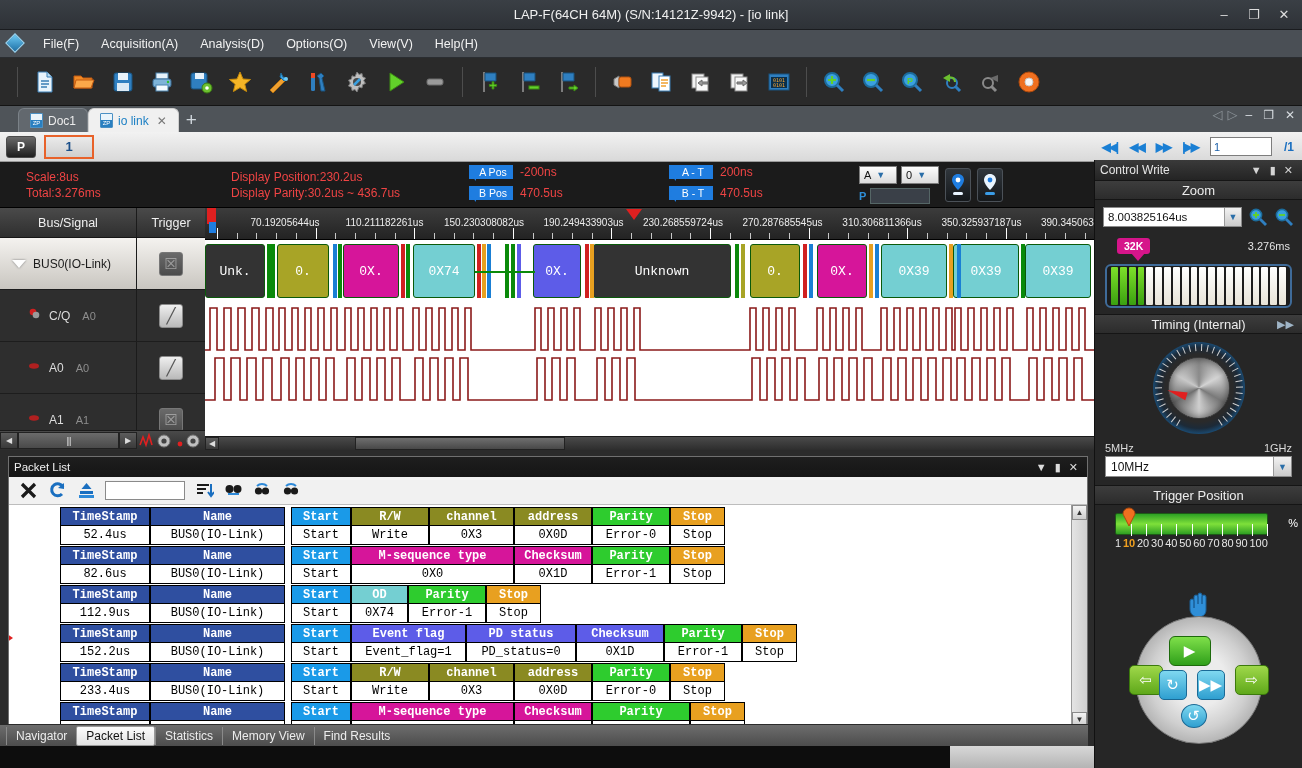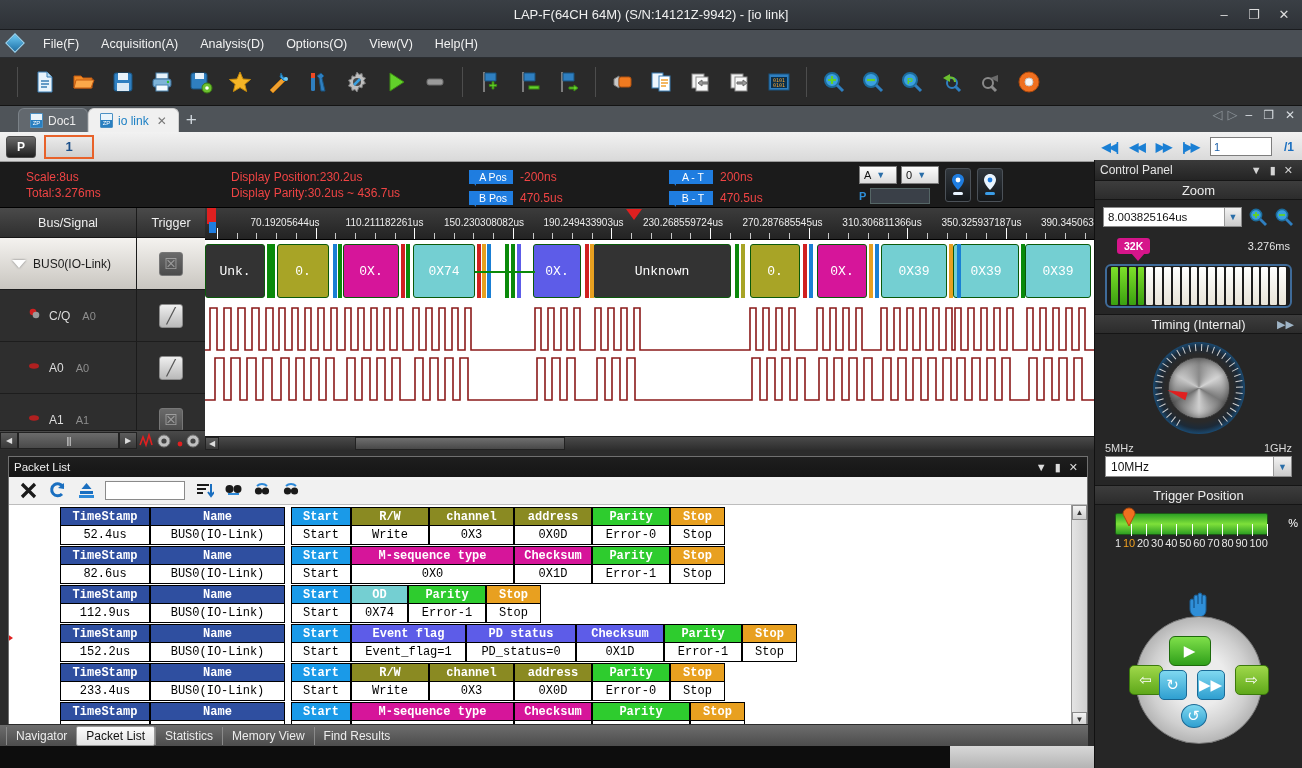--- a/index.html
+++ b/index.html
@@ -73,21 +73,21 @@
   .ptotal{ color:#1a6fc0; font-weight:bold; font-size:12px;}
   
   .infobar{ height:46px; background:#1b1b1b; display:flex; align-items:center;
     position:relative; border-bottom:1px solid #000; }
   .ibcol{ display:flex; flex-direction:column; justify-content:center; height:100%; gap:2px; }
   .ibline{ font-size:12px; color:#ef4444; white-space:nowrap;}
   .badge{ display:inline-block; background:#1f7de0; color:#fff; font-size:10.5px;
     padding:1px 6px 1px 10px; position:relative; margin-right:7px; min-width:44px; text-align:center;}
   .badge::before{ content:""; position:absolute; left:-7px; top:0; border:8px solid transparent;
     border-right-color:#1f7de0; border-width:8px 7px; }
-  .ibrow{ display:flex; align-items:flex-end; height:19px;}
+  .ibrow{ display:flex; align-items:flex-start; height:19px;}
   .selbox{ height:18px; background:linear-gradient(#fcfcfc,#dcdcdc); border:1px solid #7d7d7d;
     display:flex; align-items:center; padding:0 2px 0 4px; font-size:11px; color:#111; cursor:pointer;}
   .selbox .cv{ margin-left:5px; color:#2a6ea8; font-size:9px;}
   .pinbtn{ width:26px; height:34px; background:linear-gradient(#30363c,#15181b);
     border:1px solid #4b5158; border-radius:3px; display:flex; align-items:center;
     justify-content:center; cursor:pointer;}
   
   .waverow{ display:flex; height:242px; }
   .leftpane{ width:205px; background:#2e2e2e; position:relative; }
   .lheader{ height:30px; display:flex; background:linear-gradient(#4a4a4a,#2f2f2f);
@@ -227,21 +227,21 @@
     border-left:1px solid #9a9a9a; display:flex;align-items:center;justify-content:center;color:#2a6ea8;font-size:9px;}
   .tparea{ height:60px; padding:8px 12px 0 12px; position:relative;}
   .tpbar{ height:22px; margin-left:8px; margin-right:22px;
     background:linear-gradient(#2da024,#7ee03a 50%,#2f9f23);
     border:1px solid #1d5a16; border-radius:2px; position:relative;}
   .tpsep{ position:absolute; top:10px; width:1px; height:12px; background:#fff;}
   .tpmark{ position:absolute; left:6px; top:-8px; width:14px; height:20px;}
   .tpPct{ position:absolute; right:4px; top:12px; font-size:11px; color:#fff;}
   .tplabels{ display:flex; margin-left:8px; margin-right:22px; font-size:11px; color:#e6e6e6;
     justify-content:space-between; margin-top:2px;}
-  .tplabels .sel{ color:#f0a020; font-weight:normal;}
+  .tplabels .sel{ color:#f0a020; font-weight:bold;}
   .dpad{ position:absolute; left:50%; transform:translateX(-50%); bottom:24px;
     width:128px; height:128px; }
   .dpadRing{ position:absolute; inset:0; border-radius:50%;
     background:radial-gradient(circle,#ececec 30%,#cfcfcf 55%,#b6b6b6 70%,#8f8f8f 100%);
     border:1px solid #777;}
   .dpBtn{ position:absolute; width:34px; height:30px; display:flex; align-items:center;
     justify-content:center; border-radius:5px; cursor:pointer; font-size:15px; color:#fff;}
   .handIcon{ position:absolute; left:50%; top:-24px; transform:translateX(-50%);
     font-size:22px; color:#1b7fd4;}
 </style>
@@ -1044,21 +1044,21 @@
   </div>
 
 <div class="statusbar">
   <div class="endbox"></div>
   <div class="statusgrad"></div>
   <div class="endlbl">End</div>
 </div>
 
 <div class="cp">
   <div class="cphdr">
-    <span>Control Panel</span>
+    <span>Control Write</span>
     <span class="sp"></span>
     <span class="hb">▼</span>
     <span class="hb">▮</span>
     <span class="hb">✕</span>
   </div>
 
   <div class="cpsec">Zoom</div>
   <div class="zoomrow">
     <div class="zcombo">
       <span>8.003825164us</span>

